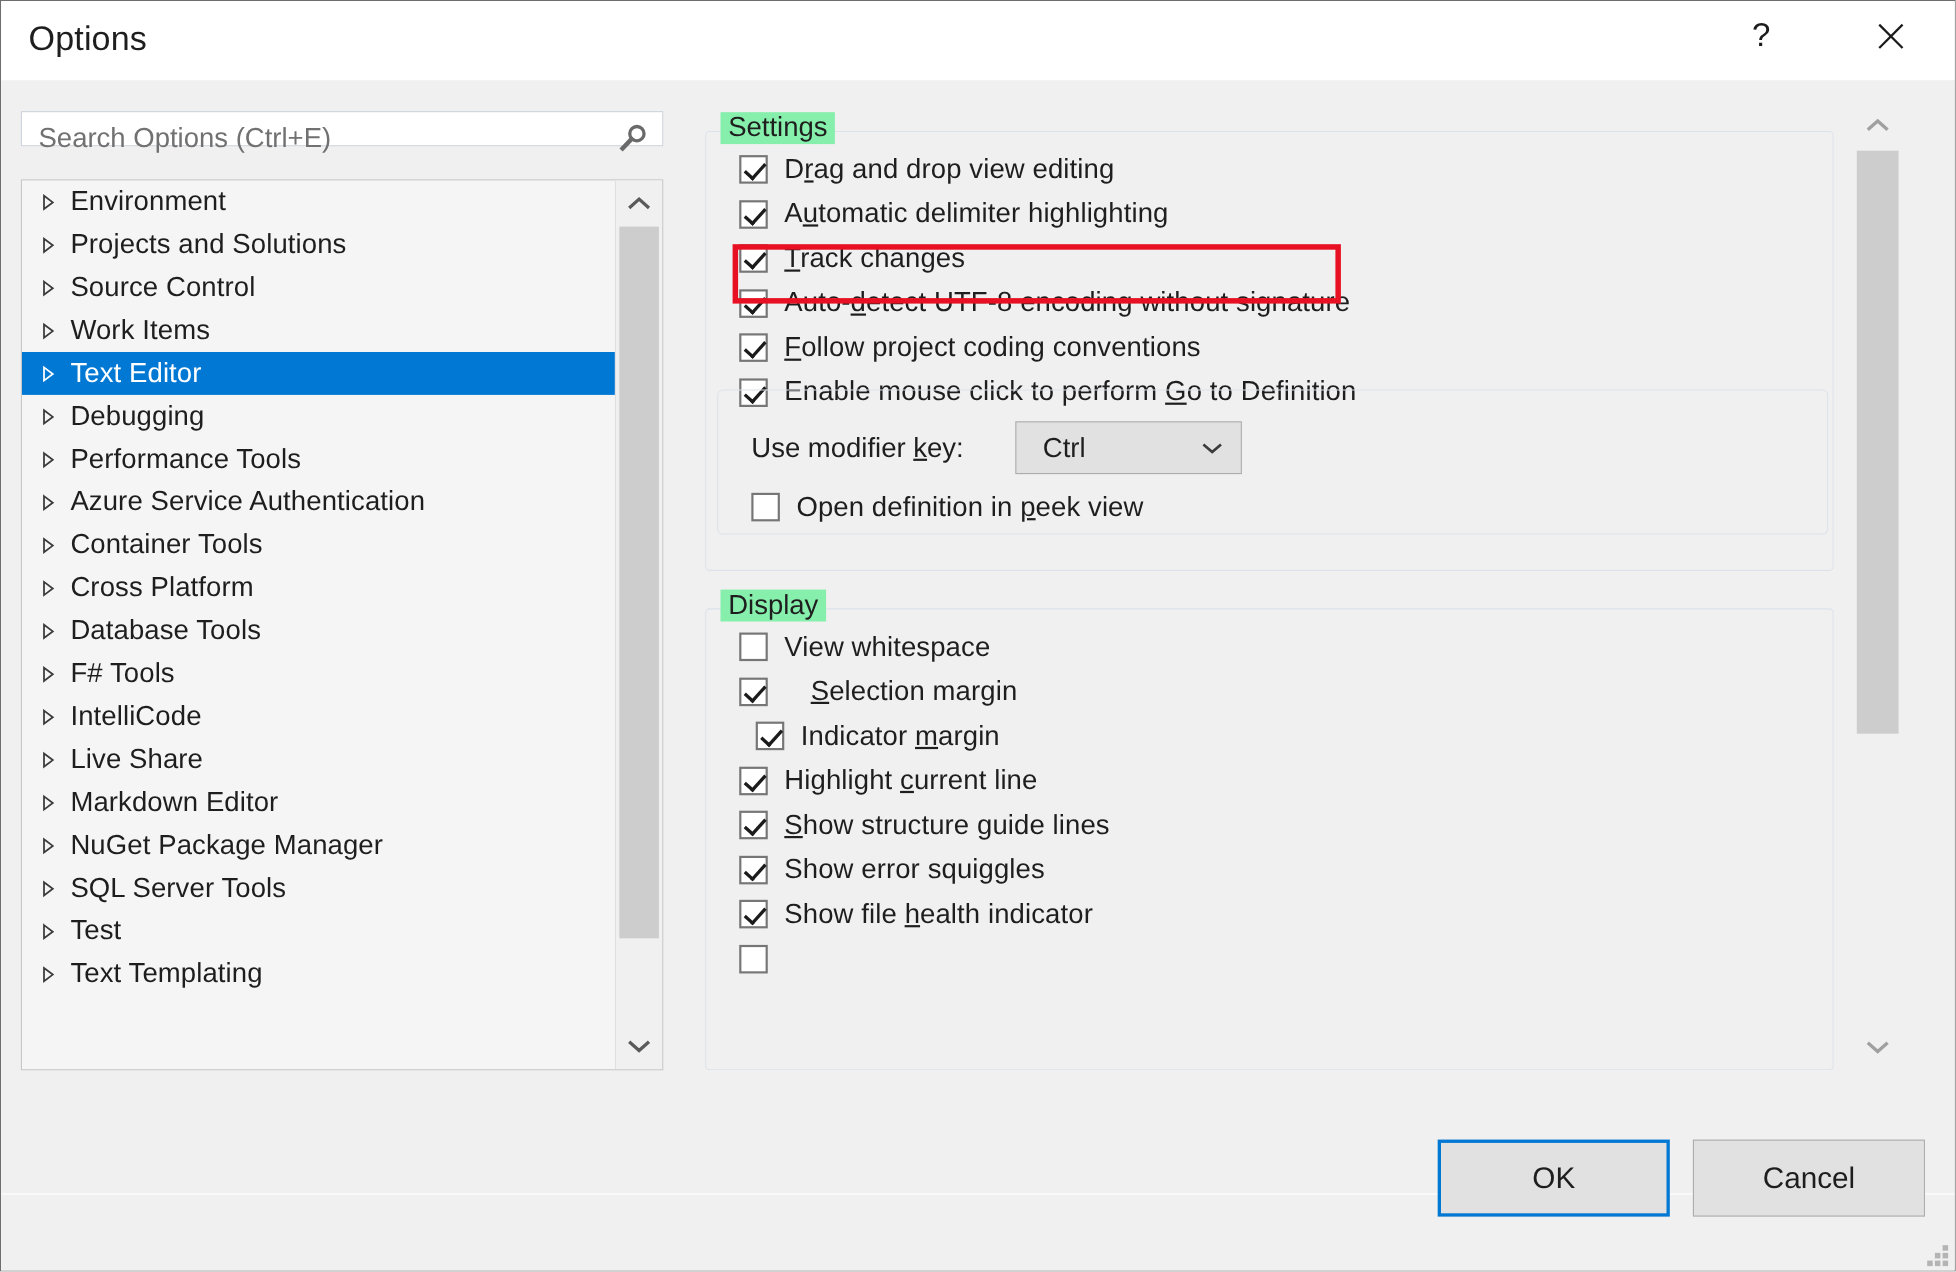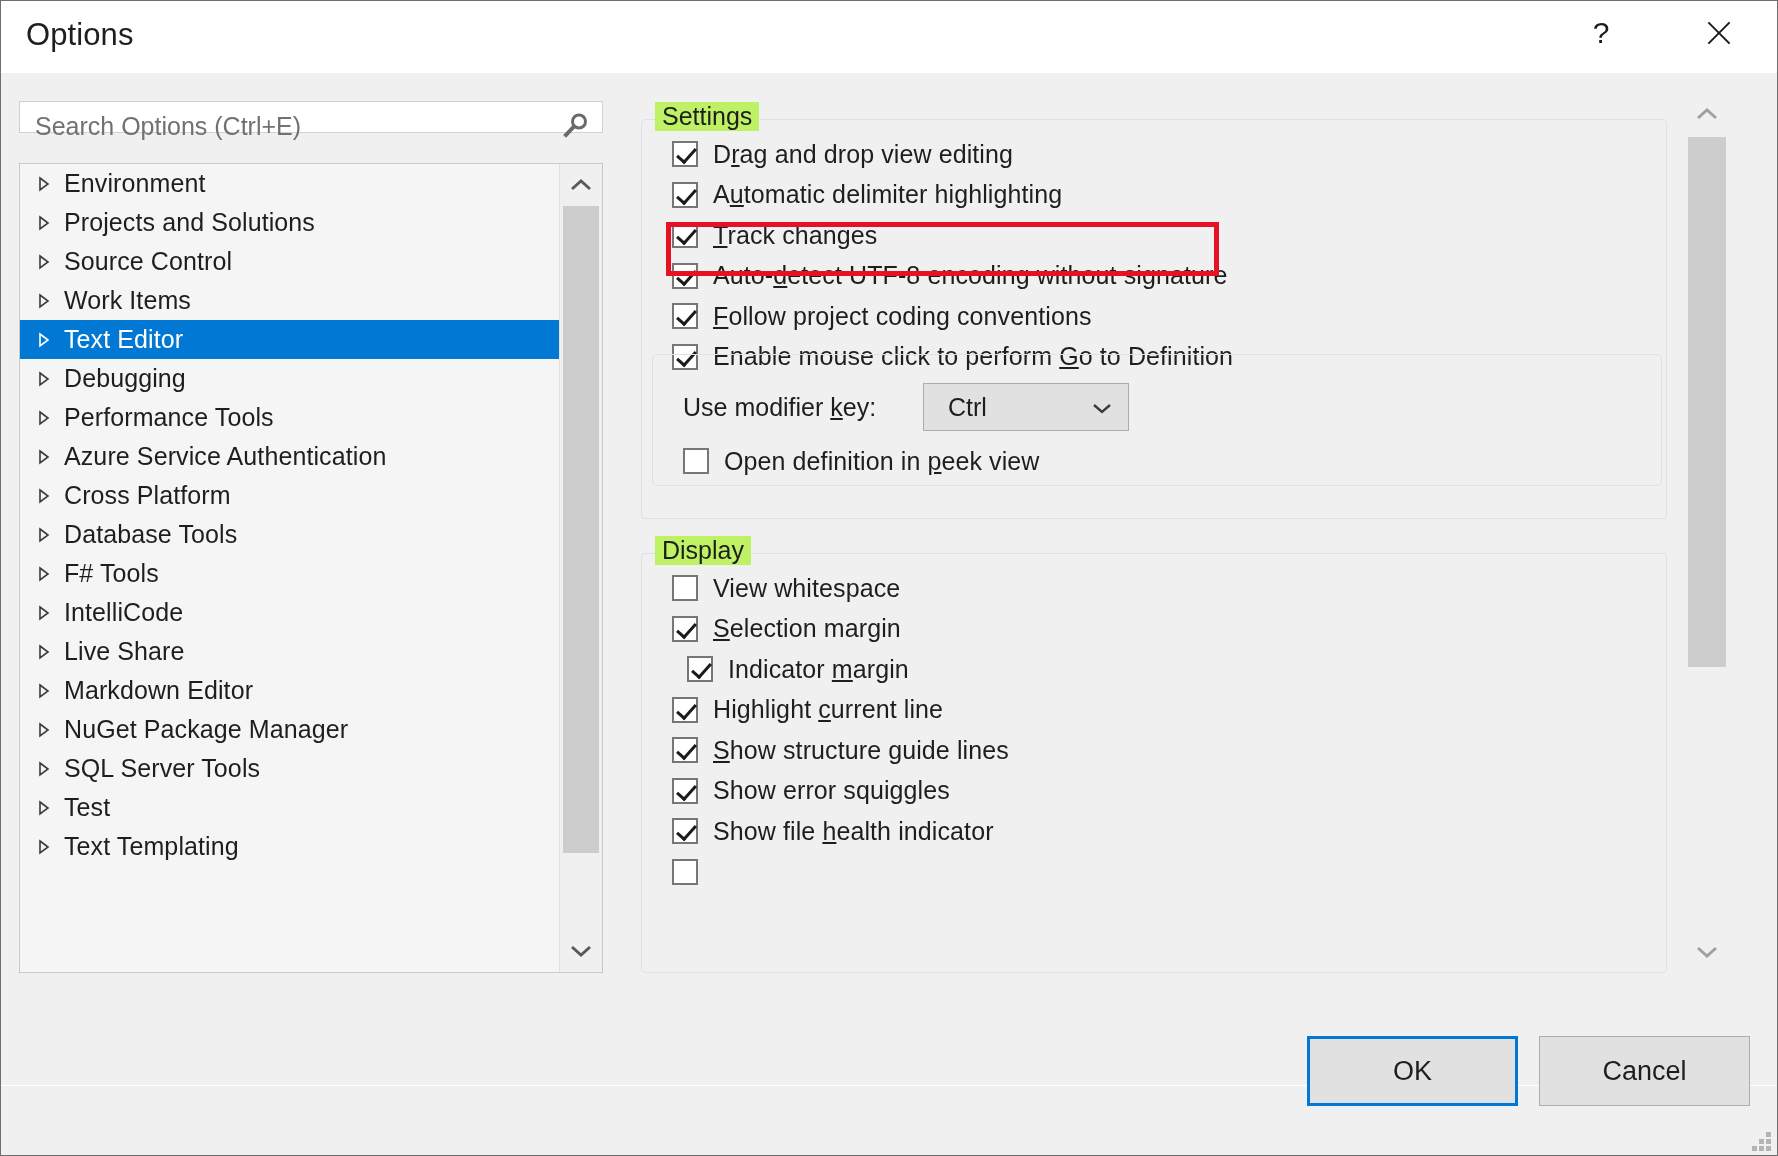--- a/index.html
+++ b/index.html
@@ -206,21 +206,21 @@
     position: absolute;
     box-sizing: border-box;
     border: 1px solid #dbe2ea;
     border-radius: 4px;
   }
   .group-caption {
     position: absolute;
     top: -18px;
     left: 13px;
     padding: 0 7px;
-    background: #bef264;
+    background: #86efac;
     font-size: 25px;
     color: #1e1e1e;
   }
   .group-settings {
     left: 0px;
     top: 26px;
     width: 1026px;
     height: 400px;
   }
   .group-display {
@@ -466,20 +466,28 @@
             </span>
             <span class="tree-label">Performance Tools</span>
           </div>
           <div class="tree-item">
             <span class="tree-arrow">
               <svg width="16" height="18" viewBox="0 0 16 18">
                 <polygon points="4,3 12,9 4,15" fill="none" stroke="#3b3b3b" stroke-width="1.6"></polygon>
               </svg>
             </span>
             <span class="tree-label">Azure Service Authentication</span>
+          </div>
+          <div class="tree-item">
+            <span class="tree-arrow">
+              <svg width="16" height="18" viewBox="0 0 16 18">
+                <polygon points="4,3 12,9 4,15" fill="none" stroke="#3b3b3b" stroke-width="1.6"></polygon>
+              </svg>
+            </span>
+            <span class="tree-label">Container Tools</span>
           </div>
           <div class="tree-item">
             <span class="tree-arrow">
               <svg width="16" height="18" viewBox="0 0 16 18">
                 <polygon points="4,3 12,9 4,15" fill="none" stroke="#3b3b3b" stroke-width="1.6"></polygon>
               </svg>
             </span>
             <span class="tree-label">Cross Platform</span>
           </div>
           <div class="tree-item">
@@ -620,21 +628,21 @@
         </div>
       </div>
 
       <div class="groupbox group-display">
         <span class="group-caption">Display</span>
         <div id="display-items">
             <div class="check-row" style="left: 30px; top: 14px;">
               <span class="cb"></span>
               <span class="check-label"><span>View whitespace</span><span class="acc"></span><span></span></span>
             </div>
-            <div class="check-row" style="left: 30px; top: 54.5px;">
+            <div class="check-row" style="left: 30px; top: 54.5px; gap: 24px;">
               <span class="cb checked"></span>
               <span class="check-label"><span></span><span class="acc">S</span><span>election margin</span></span>
             </div>
             <div class="check-row" style="left: 30px; top: 95px; margin-left: 15px;">
               <span class="cb checked"></span>
               <span class="check-label"><span>Indicator </span><span class="acc">m</span><span>argin</span></span>
             </div>
             <div class="check-row" style="left: 30px; top: 135.5px;">
               <span class="cb checked"></span>
               <span class="check-label"><span>Highlight </span><span class="acc">c</span><span>urrent line</span></span>

